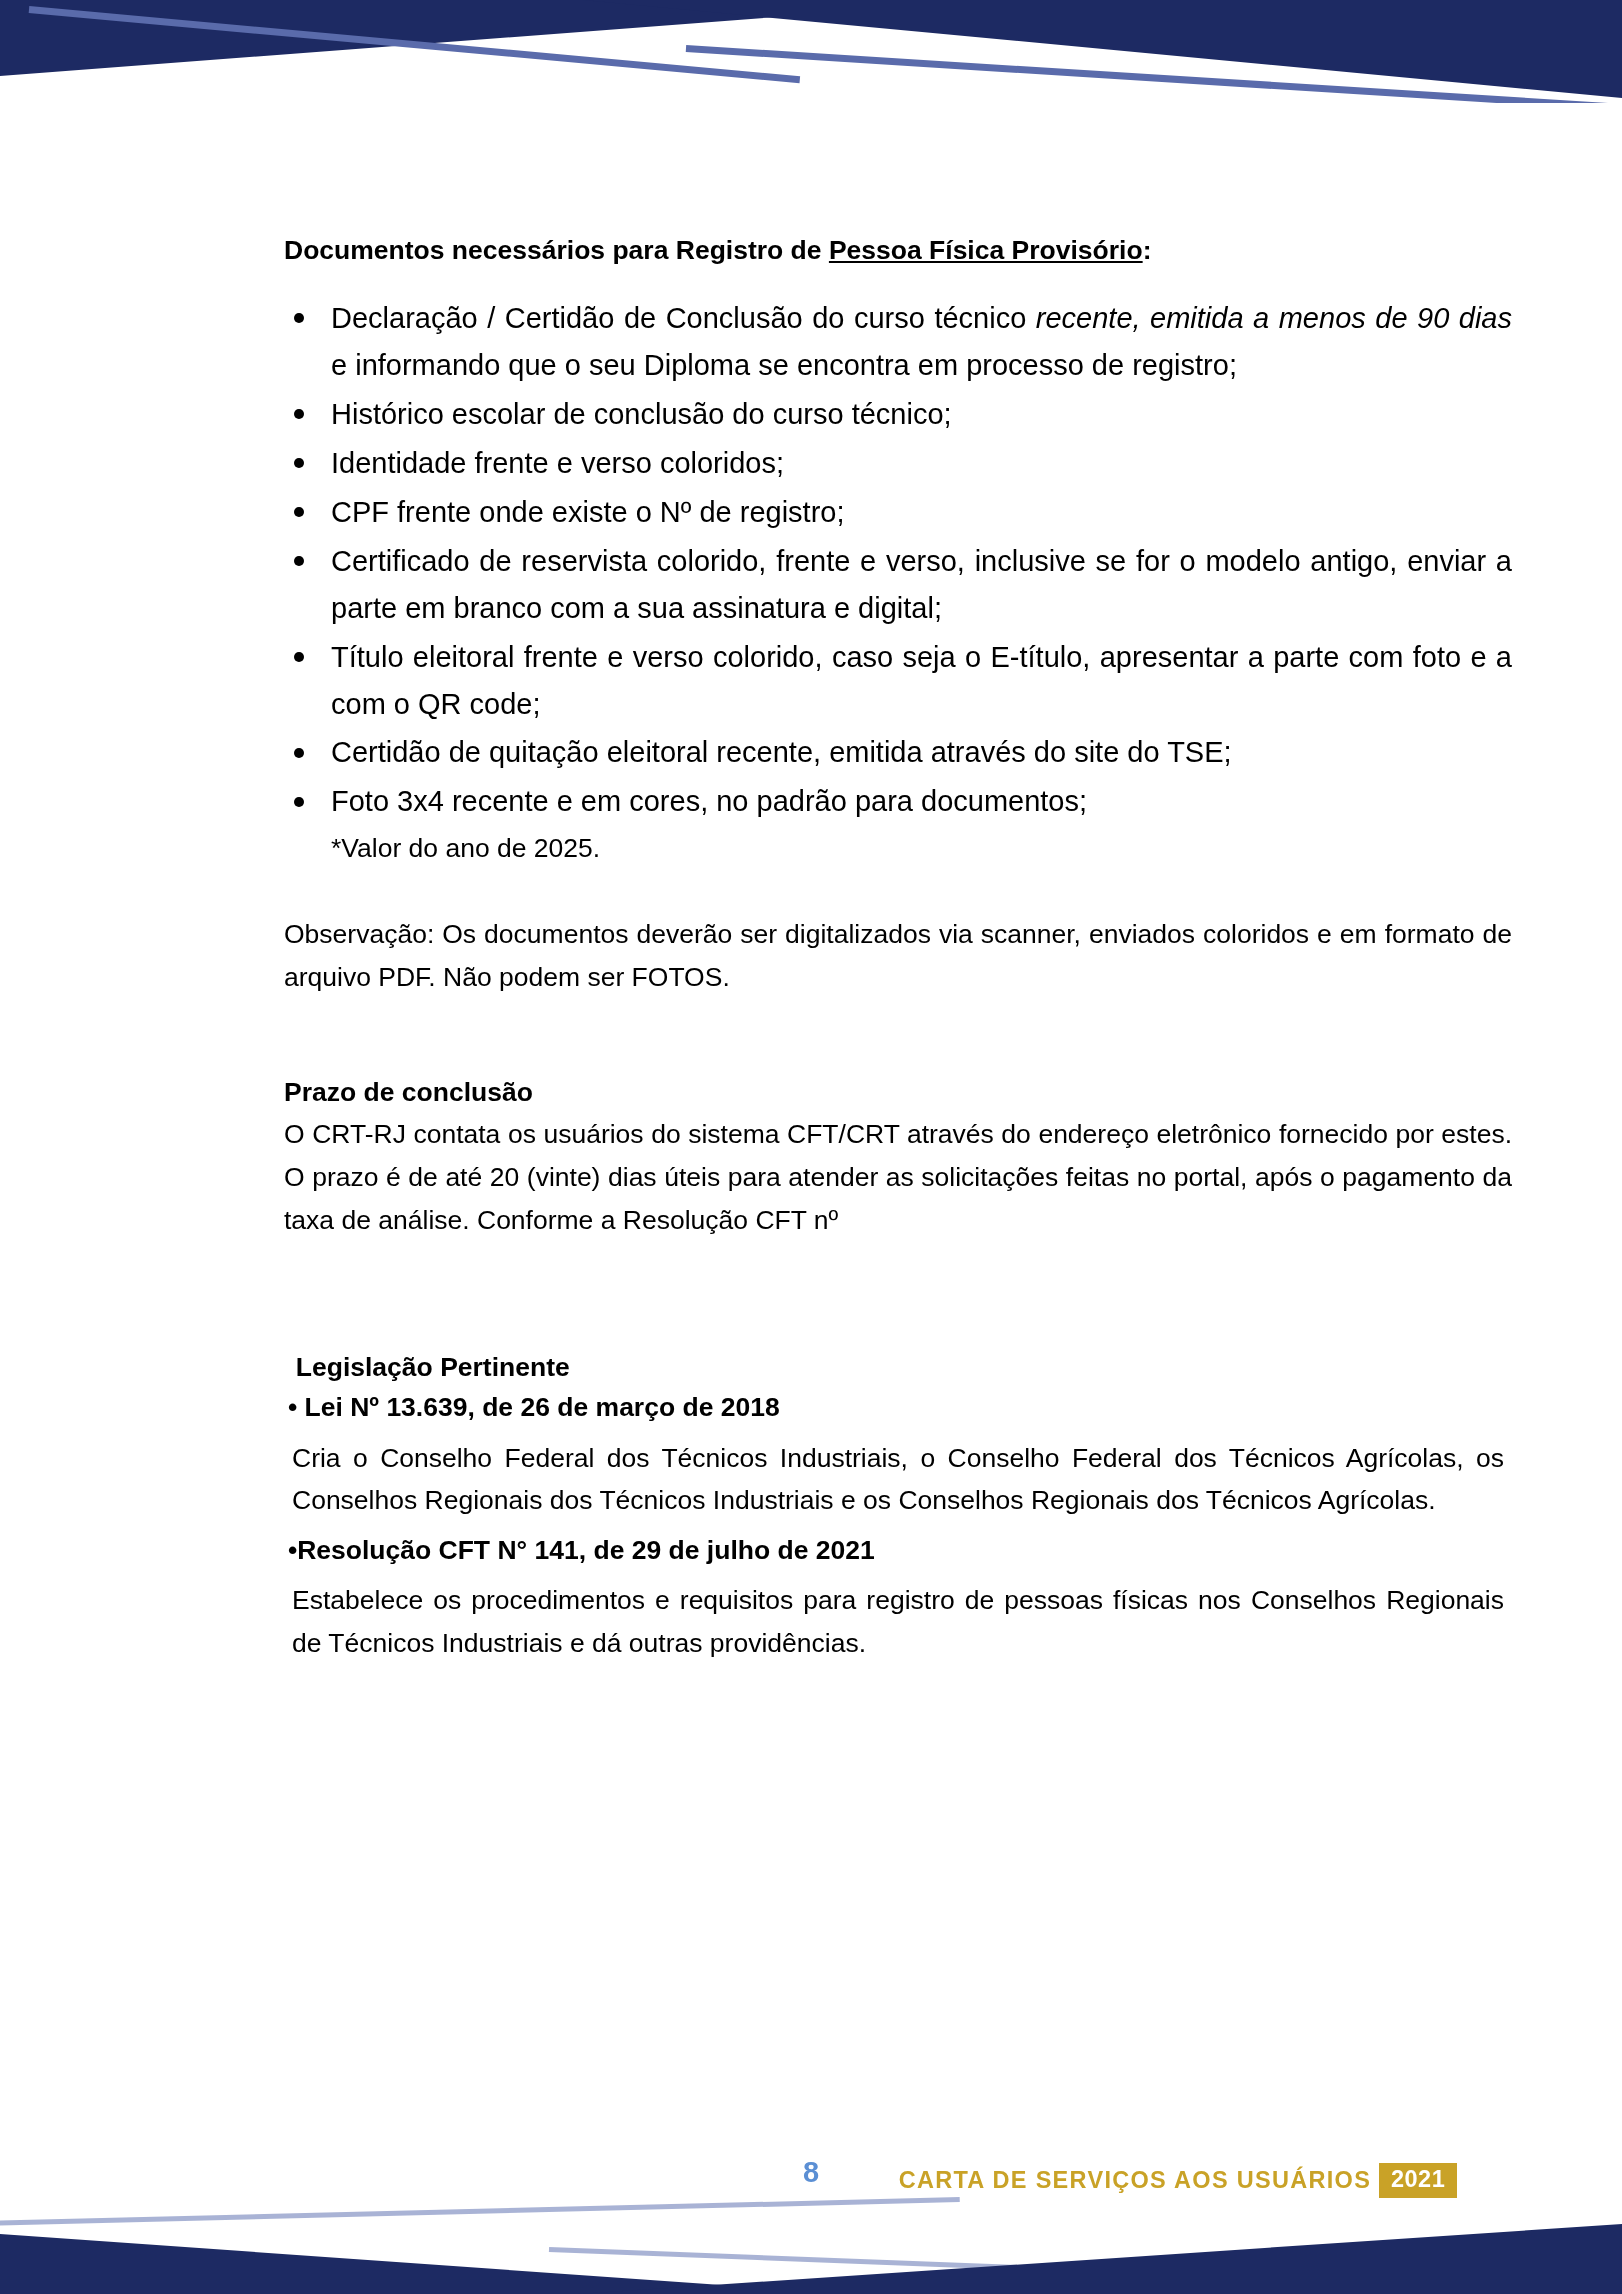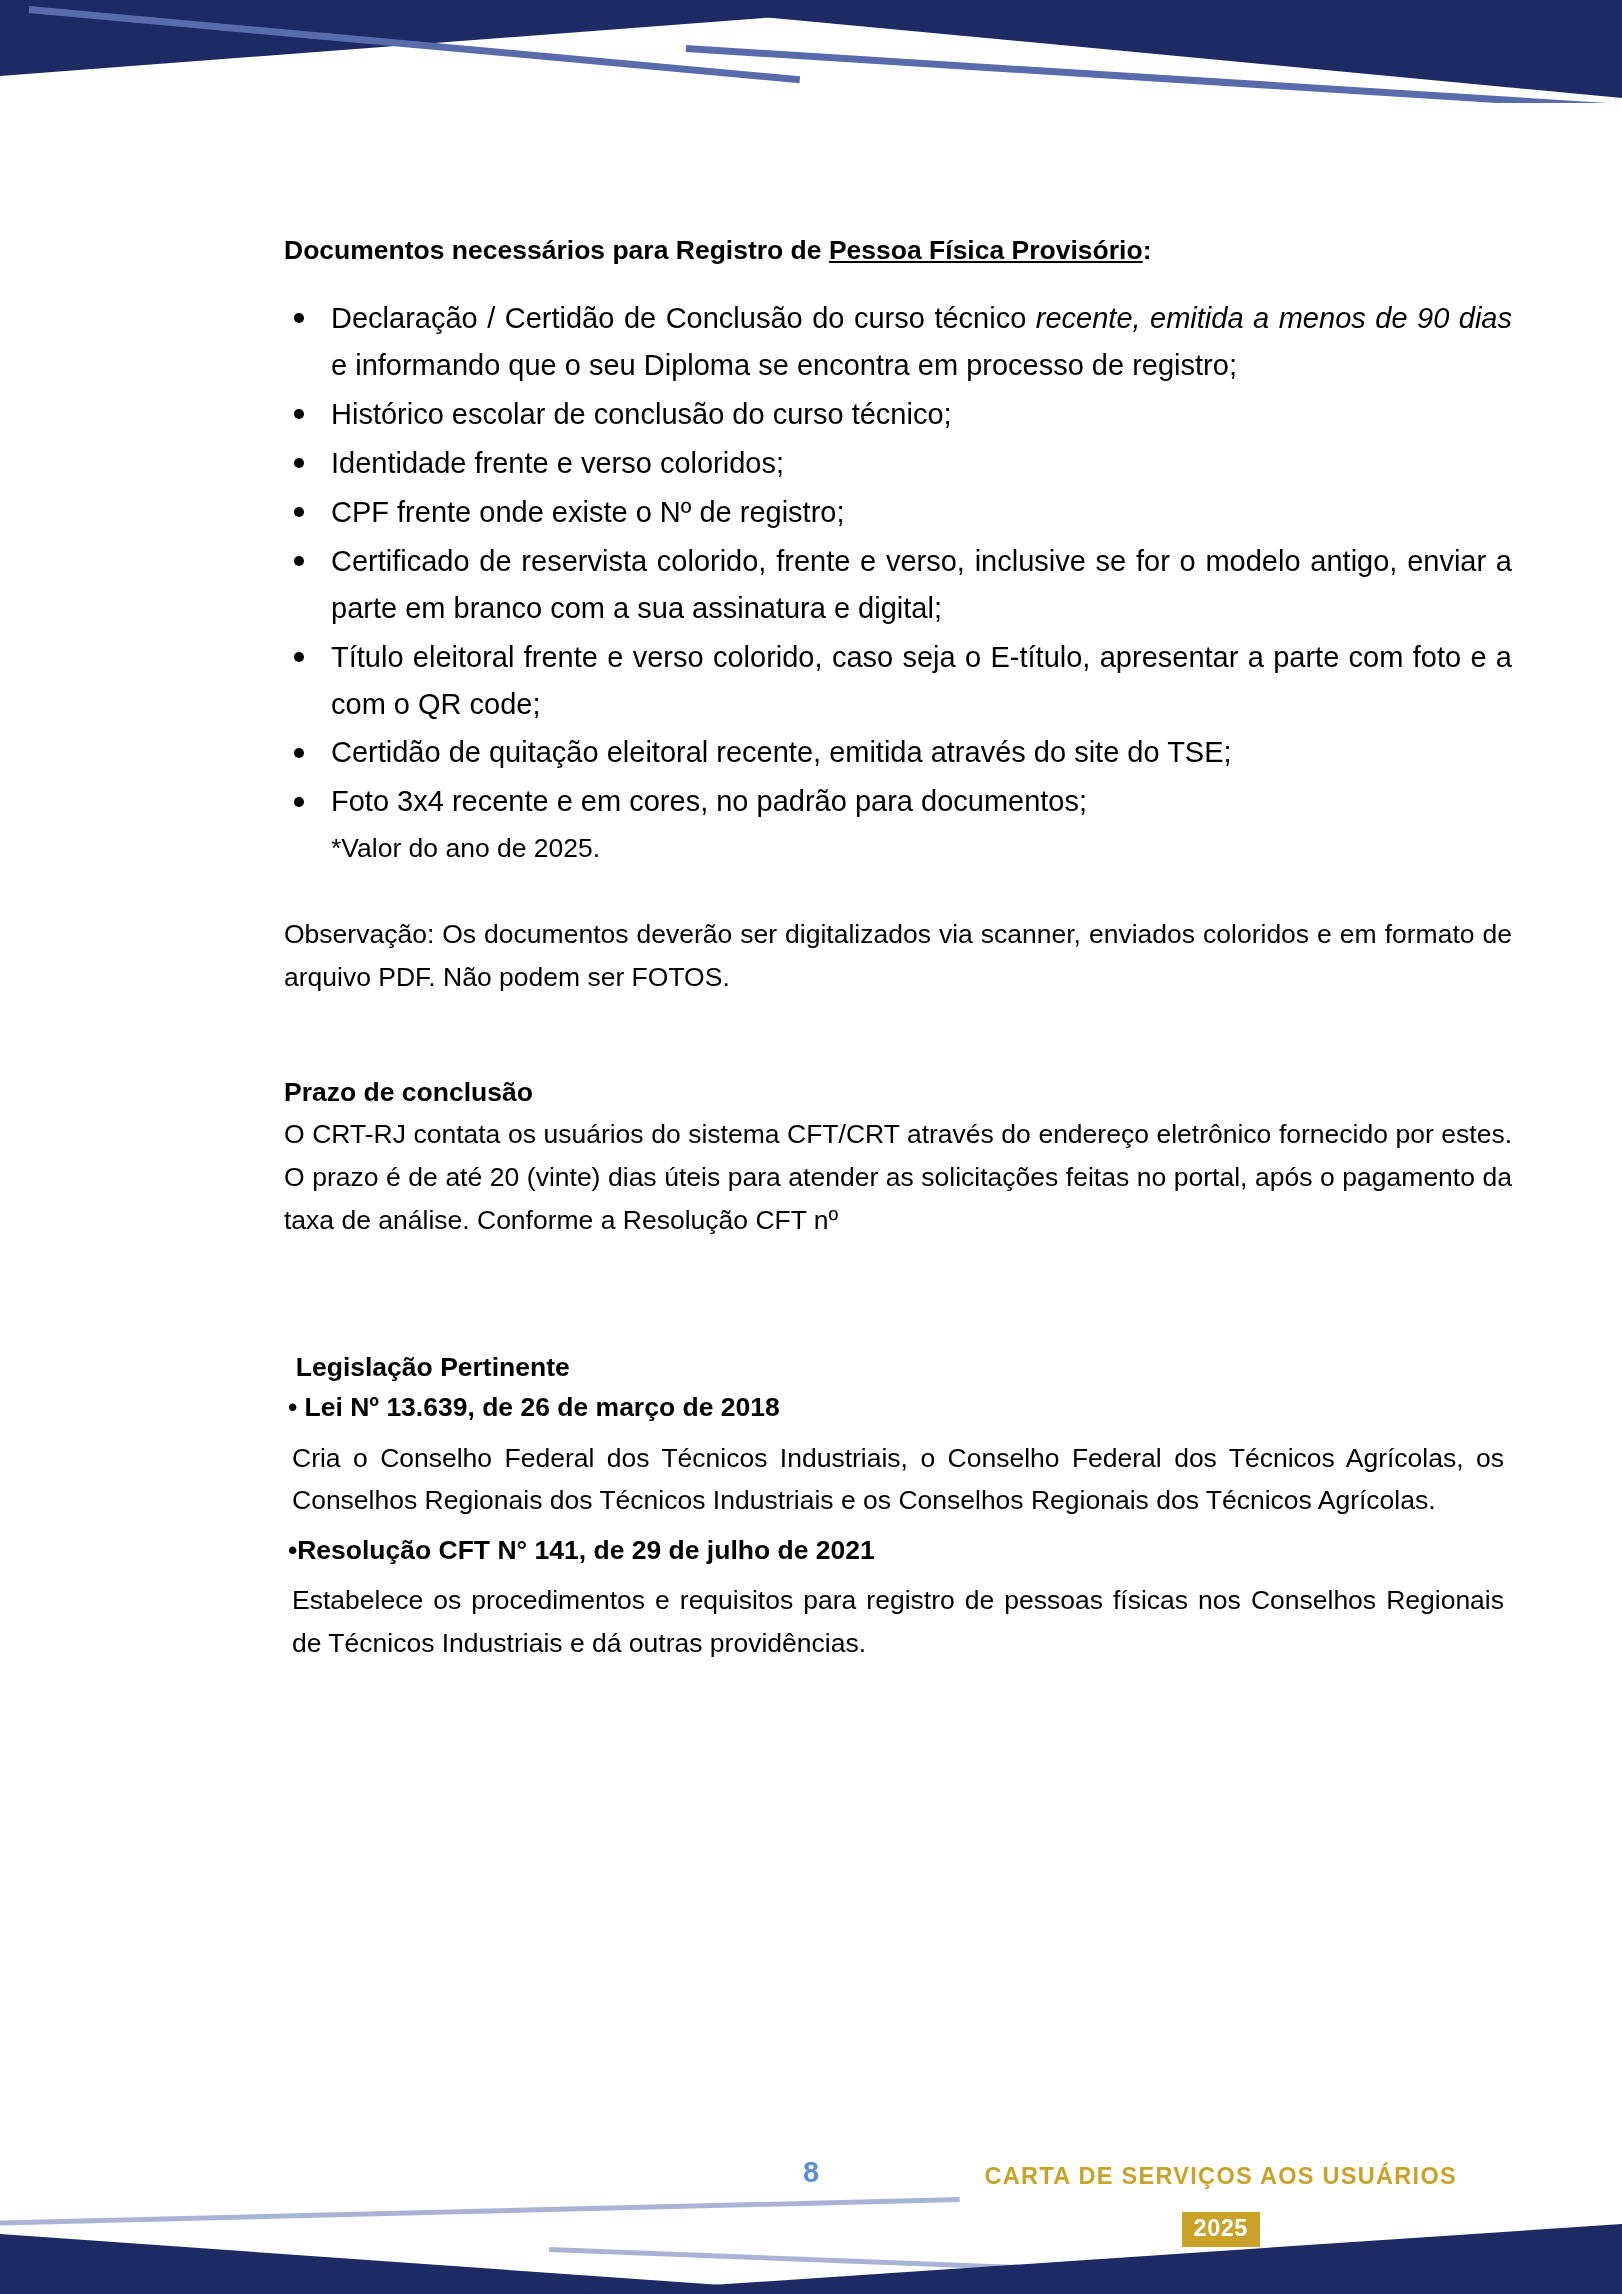--- a/index.html
+++ b/index.html
@@ -101,22 +101,21 @@
     font-size: 29px;
     font-weight: bold;
     color: #5b8fd4;
   }
   .footer-brand {
     position: absolute;
     top: 2163px;
     right: 165px;
     display: flex;
     align-items: center;
-    gap: 22px;
-    flex-direction: column;
+    gap: 8px;
   }
   .footer-brand-text {
     font-size: 23.5px;
     font-weight: bold;
     letter-spacing: 1.3px;
     color: #c9a227;
   }
   .footer-year {
     background: #c9a227;
     color: #ffffff;
@@ -285,21 +284,21 @@
       <span class="dot">•</span><span>Resolução CFT N° 141, de 29 de julho de 2021</span>
     </div>
     <p class="law-desc">Estabelece os procedimentos e requisitos para registro de pessoas físicas nos Conselhos Regionais de Técnicos Industriais e dá outras providências.</p>
 
   </div>
 
   <div class="page-number">8</div>
 
   <div class="footer-brand">
     <span class="footer-brand-text">CARTA DE SERVIÇOS AOS USUÁRIOS</span>
-    <span class="footer-year">2025</span>
+    <span class="footer-year">2021</span>
   </div>
 
   <div class="footer-band">
     <div class="ftr-light-line ftr-line-a"></div>
     <div class="ftr-light-line ftr-line-b"></div>
     <div class="ftr-navy-left"></div>
     <div class="ftr-navy-right"></div>
   </div>
 
 </div>

